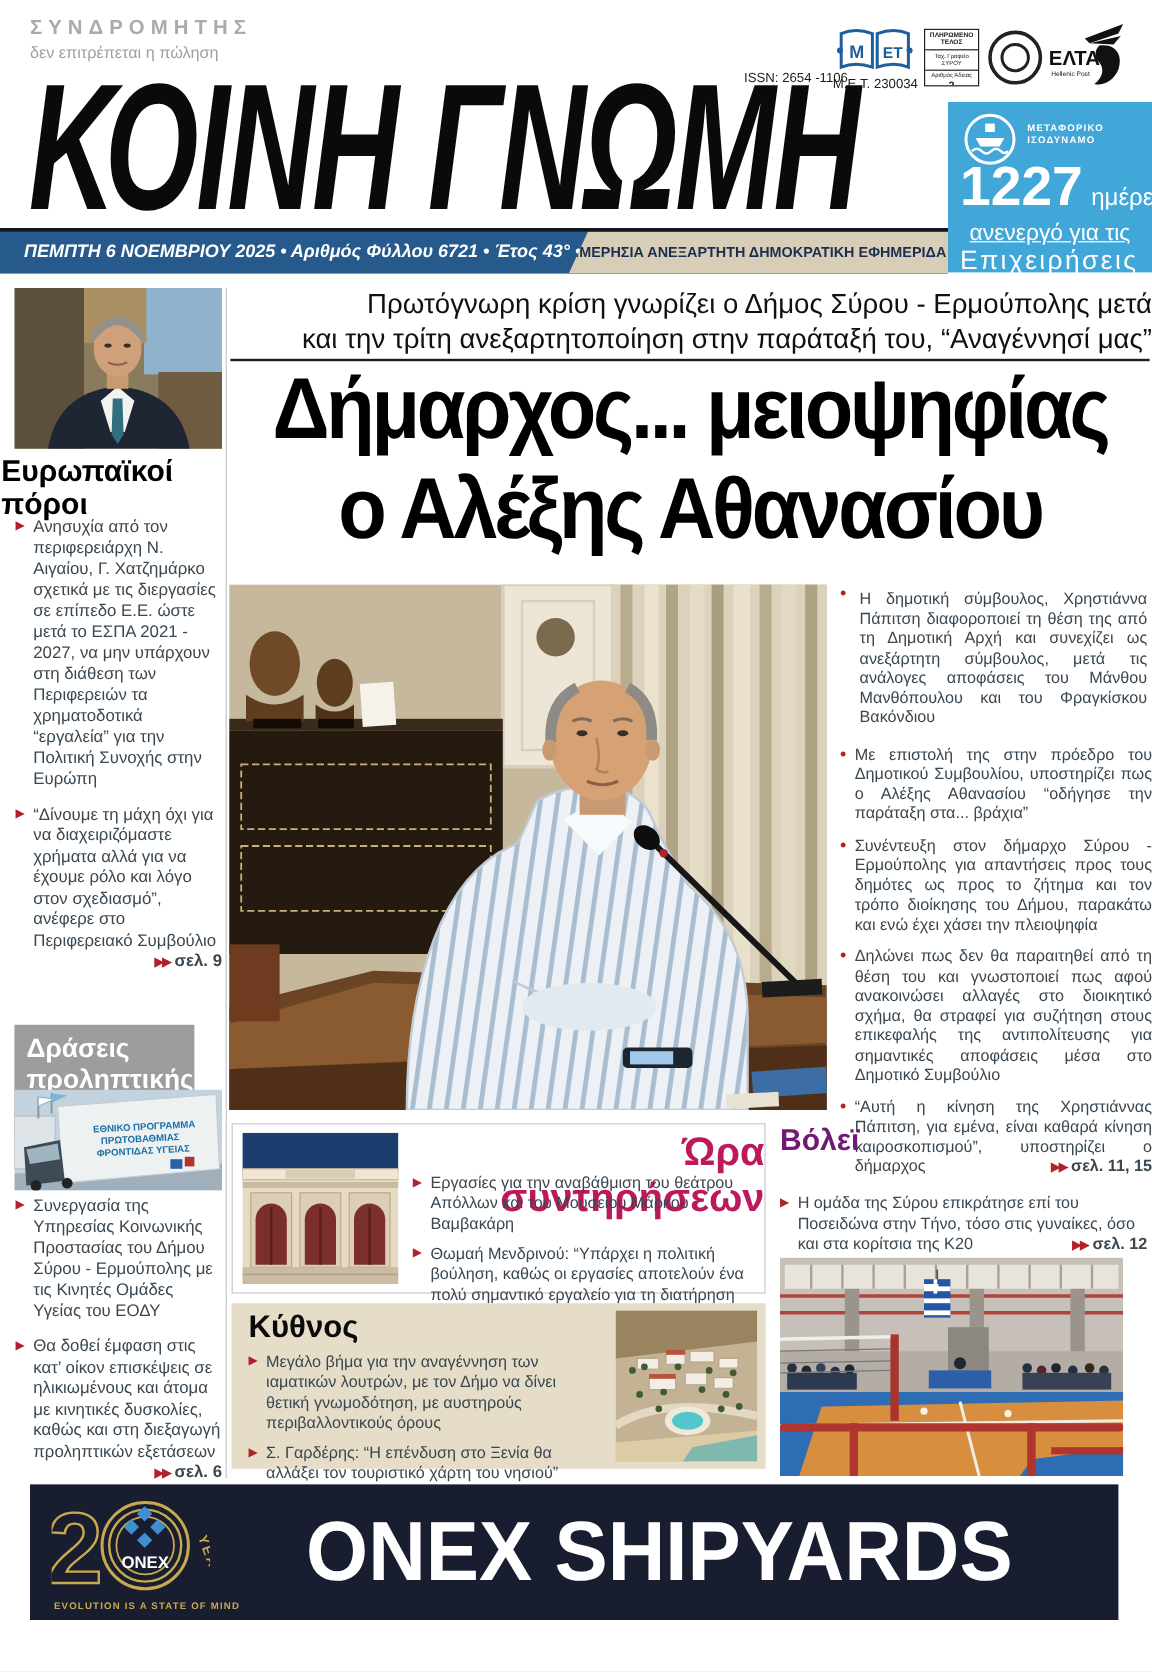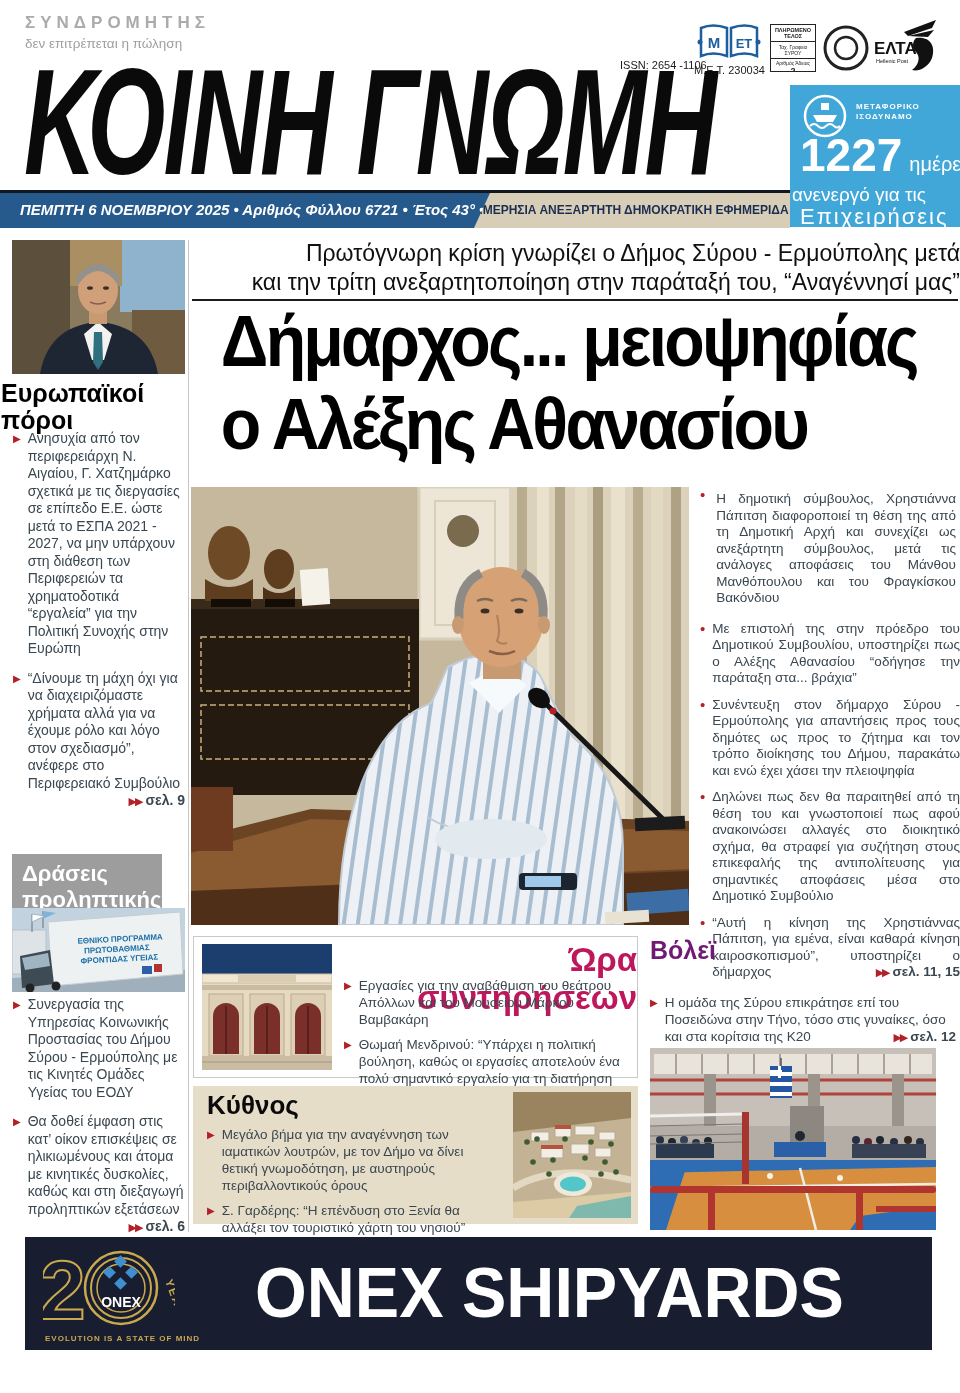--- a/index.html
+++ b/index.html
@@ -25,36 +25,36 @@
             transform-origin:left top;}
 
   
   .badge{left:790px;top:85px;width:170px;height:142px;background:#41A7D9;color:#fff;}
   .badge .logo-circ{position:absolute;left:12px;top:8px;}
   .badge .logo-txt{position:absolute;left:66px;top:17px;font-size:8px;font-weight:bold;
                    letter-spacing:1px;line-height:10px;}
   .badge .numrow{position:absolute;left:10px;top:46px;display:flex;align-items:baseline;}
   .badge .num{font-size:46px;font-weight:bold;line-height:48px;}
   .badge .unit{font-size:20px;margin-left:7px;}
-  .badge .l2{position:absolute;left:2px;top:99px;font-size:19px;}
+  .badge .l2{position:absolute;left:18px;top:99px;font-size:19px;text-decoration:underline;}
   .badge .l3{position:absolute;left:10px;top:119px;font-size:22px;letter-spacing:2px;}
 
   
   .datebar{left:0;top:190px;width:790px;height:38px;background:#26598C;border-top:3px solid #10171F;
            box-sizing:border-box;}
   .datebar .date{position:absolute;left:20px;top:0;line-height:34px;font-size:15px;font-weight:bold;
                  font-style:italic;color:#fff;white-space:nowrap;}
   .datebar .slogan{position:absolute;right:0;top:0;bottom:0;width:316px;background:#D8CEB8;
                    clip-path:polygon(16px 0,100% 0,100% 100%,0 100%);color:#1B2E52;font-size:12px;
                    font-weight:bold;text-align:center;line-height:35px;white-space:nowrap;}
 
   
   .kicker{left:190px;top:239px;width:770px;text-align:right;font-size:23px;line-height:29px;color:#101010;}
   .kicker-rule{left:192px;top:299px;width:766px;height:2px;background:#1b1b1b;}
-  .headline{left:190px;top:300px;width:770px;text-align:left;font-weight:800;color:#000;}
+  .headline{left:190px;top:300px;width:770px;text-align:center;font-weight:800;color:#000;}
   .headline div{font-size:72px;line-height:83px;letter-spacing:-3px;transform:scaleX(0.92);}
 
   
   .b-item{display:flex;align-items:flex-start;position:relative;}
   .tri{flex:0 0 auto;color:#B22028;font-size:10px;line-height:17px;margin-right:7px;}
   .dot{flex:0 0 auto;color:#B22028;font-size:15px;line-height:16px;margin-right:7px;}
   .plink{float:right;color:#3A4750;font-weight:bold;white-space:nowrap;margin-left:10px;}
   .plink .arrows{color:#B22028;font-size:11px;letter-spacing:-2px;margin-right:4px;}
 
   

